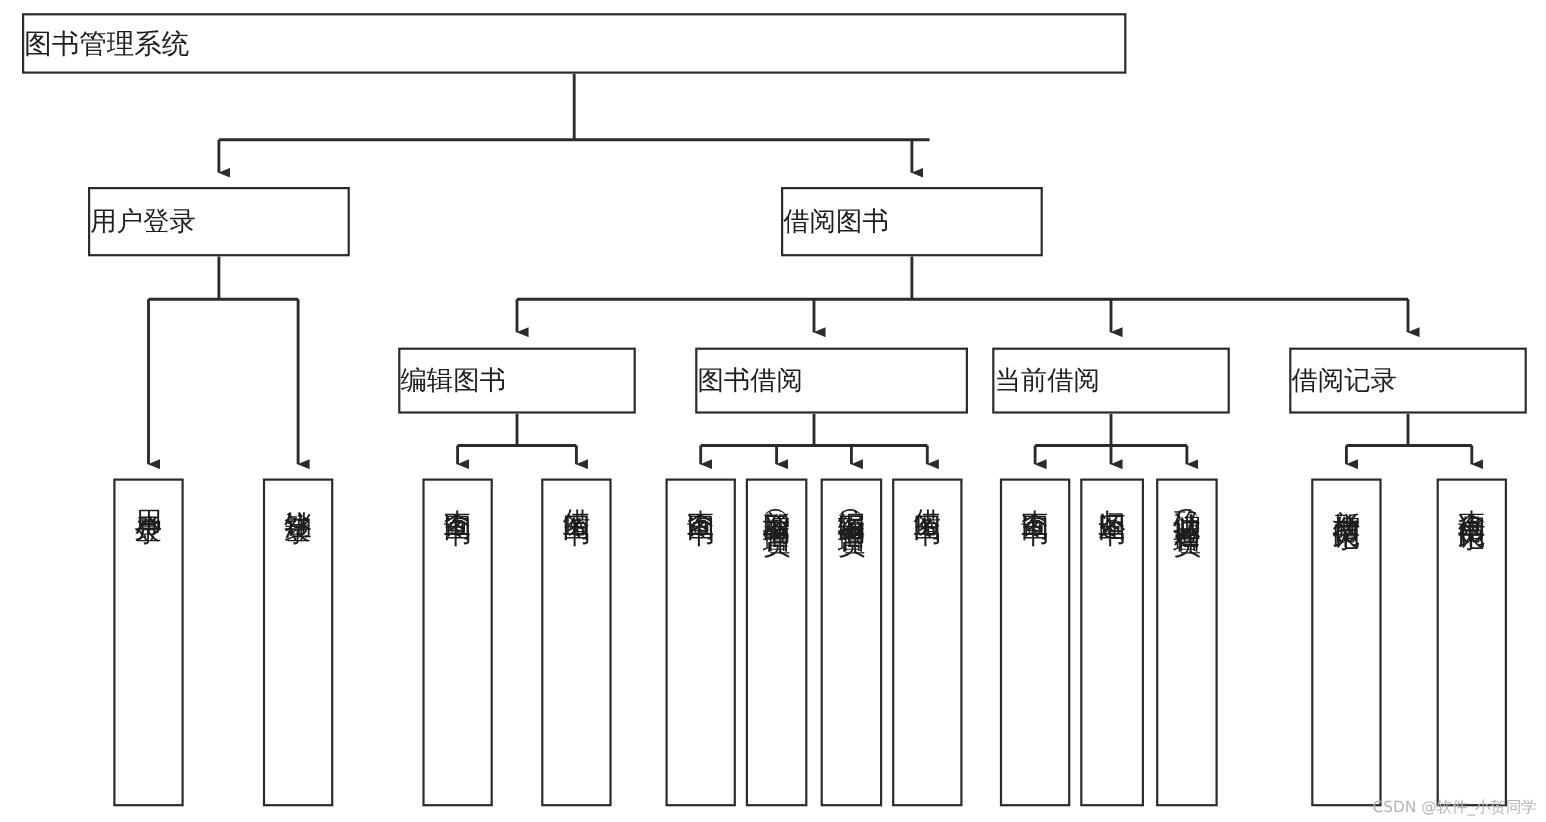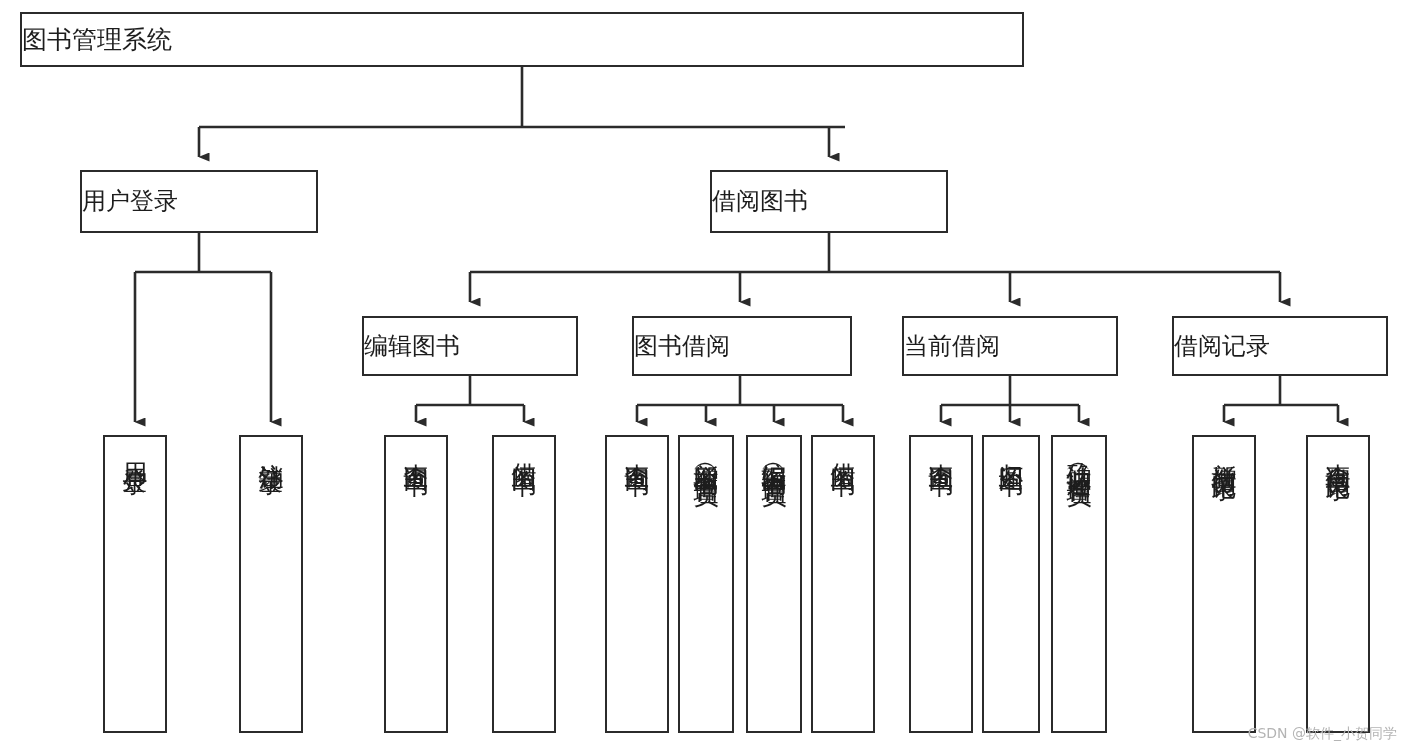--- a/index.html
+++ b/index.html
@@ -139,21 +139,21 @@
   </div>
 
   <div class="node node-h" style="left:710px; top:170px; width:238px; height:63px;">
     <span class="node-label">借阅图书</span>
   </div>
 
   <div class="node node-h" style="left:362px; top:316px; width:216px; height:60px;">
     <span class="node-label">编辑图书</span>
   </div>
 
-  <div class="node node-h" style="left:632px; top:316px; width:220px; height:60px;">
+  <div class="node node-h" style="left:632px; top:316px; width:248px; height:60px;">
     <span class="node-label">图书借阅</span>
   </div>
 
   <div class="node node-h" style="left:1172px; top:316px; width:216px; height:60px;">
     <span class="node-label">借阅记录</span>
   </div>
 
   <div class="node node-h" style="left:902px; top:316px; width:216px; height:60px;">
     <span class="node-label">当前借阅</span>
   </div>

